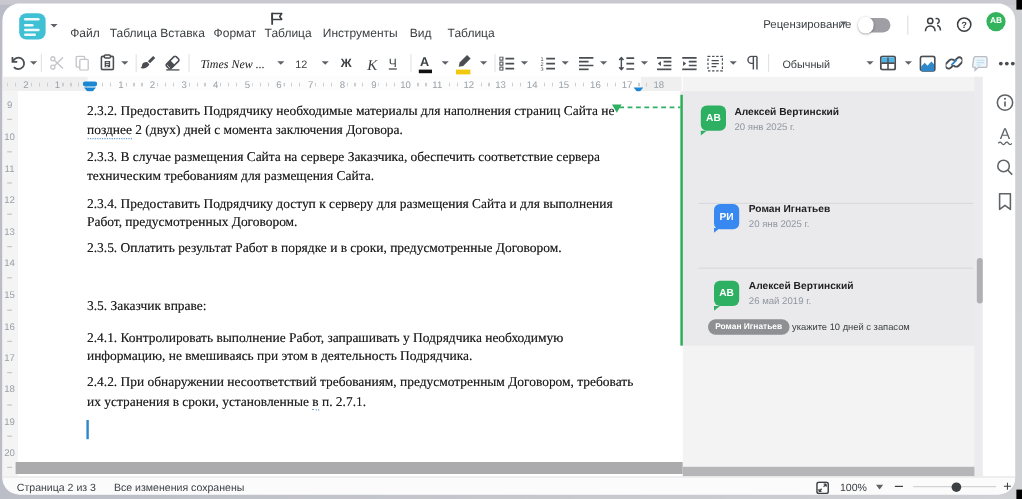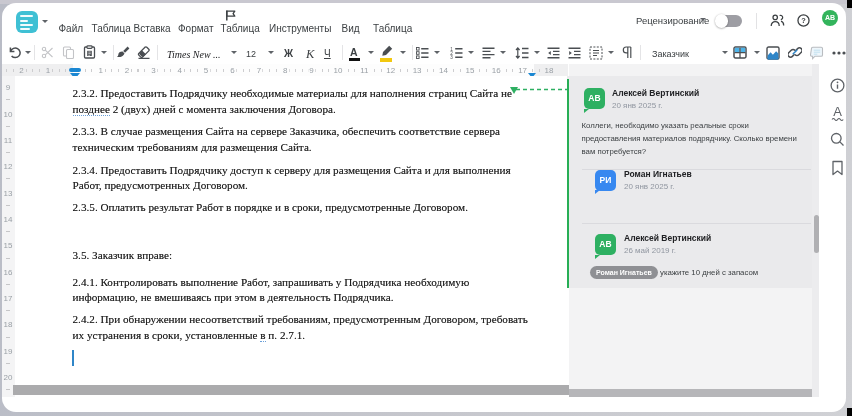--- a/index.html
+++ b/index.html
@@ -179,21 +179,21 @@
 </svg>
       <svg class="abs" style="left:589px;top:45px" width="14" height="14" viewBox="0 0 14 14">
  <rect x="1" y="1" width="12" height="12" fill="none" stroke="#4a4e52" stroke-width="1" stroke-dasharray="2 1.4"></rect>
  <path d="M4 4.5h6M4 7h6M4 9.5h4" stroke="#4a4e52" stroke-width="1.1"></path>
 </svg>
       <span class="caret" style="left:608px;top:50px;border-left-width:3px;border-right-width:3px;border-top-width:3.6px"></span>
       <svg class="abs" style="left:622px;top:45px" width="11" height="13" viewBox="0 0 11 13">
  <path d="M8.8 1v11M5.8 1v11M8.8 1H4.2a2.9 2.9 0 0 0 0 5.8h1.6" fill="none" stroke="#4a4e52" stroke-width="1.2"></path>
 </svg>
       <div class="abs sep" style="left:640px;top:44px;width:1px;height:15px;background:#e4e4e6"></div>
-      <div class="ttxt" style="left:652px;top:48px;font-size:9px">Заказчик</div>
+      <div class="ttxt" style="left:652px;top:48px;font-size:9px">Обычный</div>
       <span class="caret" style="left:722px;top:50px;border-left-width:3px;border-right-width:3px;border-top-width:3.6px"></span>
       <svg class="abs" style="left:733px;top:45px" width="14" height="13" viewBox="0 0 14 13">
  <rect x="1" y="1" width="12" height="11" rx="1.4" fill="none" stroke="#4a4e52" stroke-width="1.5"></rect>
  <rect x="1.8" y="1.8" width="4.9" height="4.4" fill="#4db3e8"></rect>
  <rect x="7.3" y="1.8" width="4.9" height="4.4" fill="#4db3e8"></rect>
  <path d="M7 2v10M1.5 6.6h11" stroke="#4a4e52" stroke-width="1.3"></path>
 </svg>
       <span class="caret" style="left:754px;top:50px;border-left-width:3px;border-right-width:3px;border-top-width:3.6px"></span>
       <svg class="abs" style="left:766px;top:45px" width="14" height="14" viewBox="0 0 14 14">
  <rect x="1" y="1" width="12" height="12" rx="1.6" fill="none" stroke="#4a4e52" stroke-width="1.4"></rect>
@@ -286,21 +286,20 @@
  <path d="M4 2l8 0-4 7z" fill="#2eb062"></path>
  <path d="M10 4.5H64" stroke="#2eb062" stroke-width="1.6" stroke-dasharray="4 3"></path>
 </svg>
 <div class="panel"></div>
     <div class="thread"></div>
     <div class="pangray"></div>
     <div class="abs" style="left:564.7px;top:76px;width:2.2px;height:209px;background:#27ae55"></div>
     <div class="avt avg" style="left:582px;top:85px">АВ</div>
     <div class="cname" style="left:610px;top:85px">Алексей Вертинский</div>
     <div class="cdate" style="left:610px;top:97.5px">20 янв 2025 г.</div>
-    <div class="cmt" style="left:579.5px;top:117px;width:219px">Коллеги, необходимо указать реальные сроки предоставления материалов подрядчику. Сколько времени вам потребуется?</div>
     <div class="cdiv" style="top:165.6px"></div>
     <div class="avt avb" style="left:593px;top:166.5px">РИ</div>
     <div class="cname" style="left:622px;top:165.5px">Роман Игнатьев</div>
     <div class="cdate" style="left:622px;top:179px">20 янв 2025 г.</div>
     <div class="cdiv" style="top:219.5px"></div>
     <div class="avt avg" style="left:593px;top:231px">АВ</div>
     <div class="cname" style="left:622px;top:229.5px">Алексей Вертинский</div>
     <div class="cdate" style="left:622px;top:243px">26 май 2019 г.</div>
     <div class="pill" style="left:588px;top:262.5px">Роман Игнатьев</div>
     <div class="cmt" style="left:658px;top:264px">укажите 10 дней с запасом</div>
@@ -318,12 +317,26 @@
  <path d="M2 15.5q1.4-2 2.8 0t2.8 0 2.8 0 2.8 0" fill="none" stroke="#5f6368" stroke-width="1.1"></path>
 </svg>
       <svg class="abs" style="left:8px;top:68px" width="15" height="15" viewBox="0 0 15 15">
  <circle cx="6.3" cy="6.3" r="4.8" fill="none" stroke="#5f6368" stroke-width="1.3"></circle>
  <path d="M9.9 9.9l3.6 3.6" stroke="#5f6368" stroke-width="1.3"></path>
 </svg>
       <svg class="abs" style="left:9px;top:96px" width="13" height="16" viewBox="0 0 13 16">
  <path d="M2 1.5h9v13l-4.5-3.4L2 14.5z" fill="none" stroke="#5f6368" stroke-width="1.3" stroke-linejoin="round"></path>
 </svg>
     </div>
+<div class="status">
+ <span style="left:12px">Страница 2 из 3</span>
+ <span style="left:93px">Все изменения сохранены</span>
+ <svg class="abs" style="left:678px;top:3px" width="11" height="11" viewBox="0 0 11 11">
+  <rect x="0.8" y="0.8" width="9.4" height="9.4" rx="1.6" fill="none" stroke="#3c4043" stroke-width="1.2"></rect>
+  <path d="M6.3 4.7l2.2-2.2M4.7 6.3L2.5 8.5M8.5 2.5H6.4M8.5 2.5v2.1M2.5 8.5V6.4M2.5 8.5h2.1" stroke="#3c4043" stroke-width="1" fill="none"></path>
+ </svg>
+ <span style="left:698px;font-size:8.8px">100%</span>
+ <span class="caret" style="left:728px;top:6.5px"></span>
+ <span style="left:743px;font-size:14px;top:-0.5px;font-weight:400">−</span>
+ <div class="abs" style="left:759px;top:7.5px;width:69px;height:1.2px;background:#d2d2d5"></div>
+ <div class="abs" style="left:791px;top:4px;width:8px;height:8px;border-radius:50%;background:#3c4043"></div>
+ <span style="left:834px;font-size:12px;top:0.5px">+</span>
+</div>
 </div>
 </body></html>

